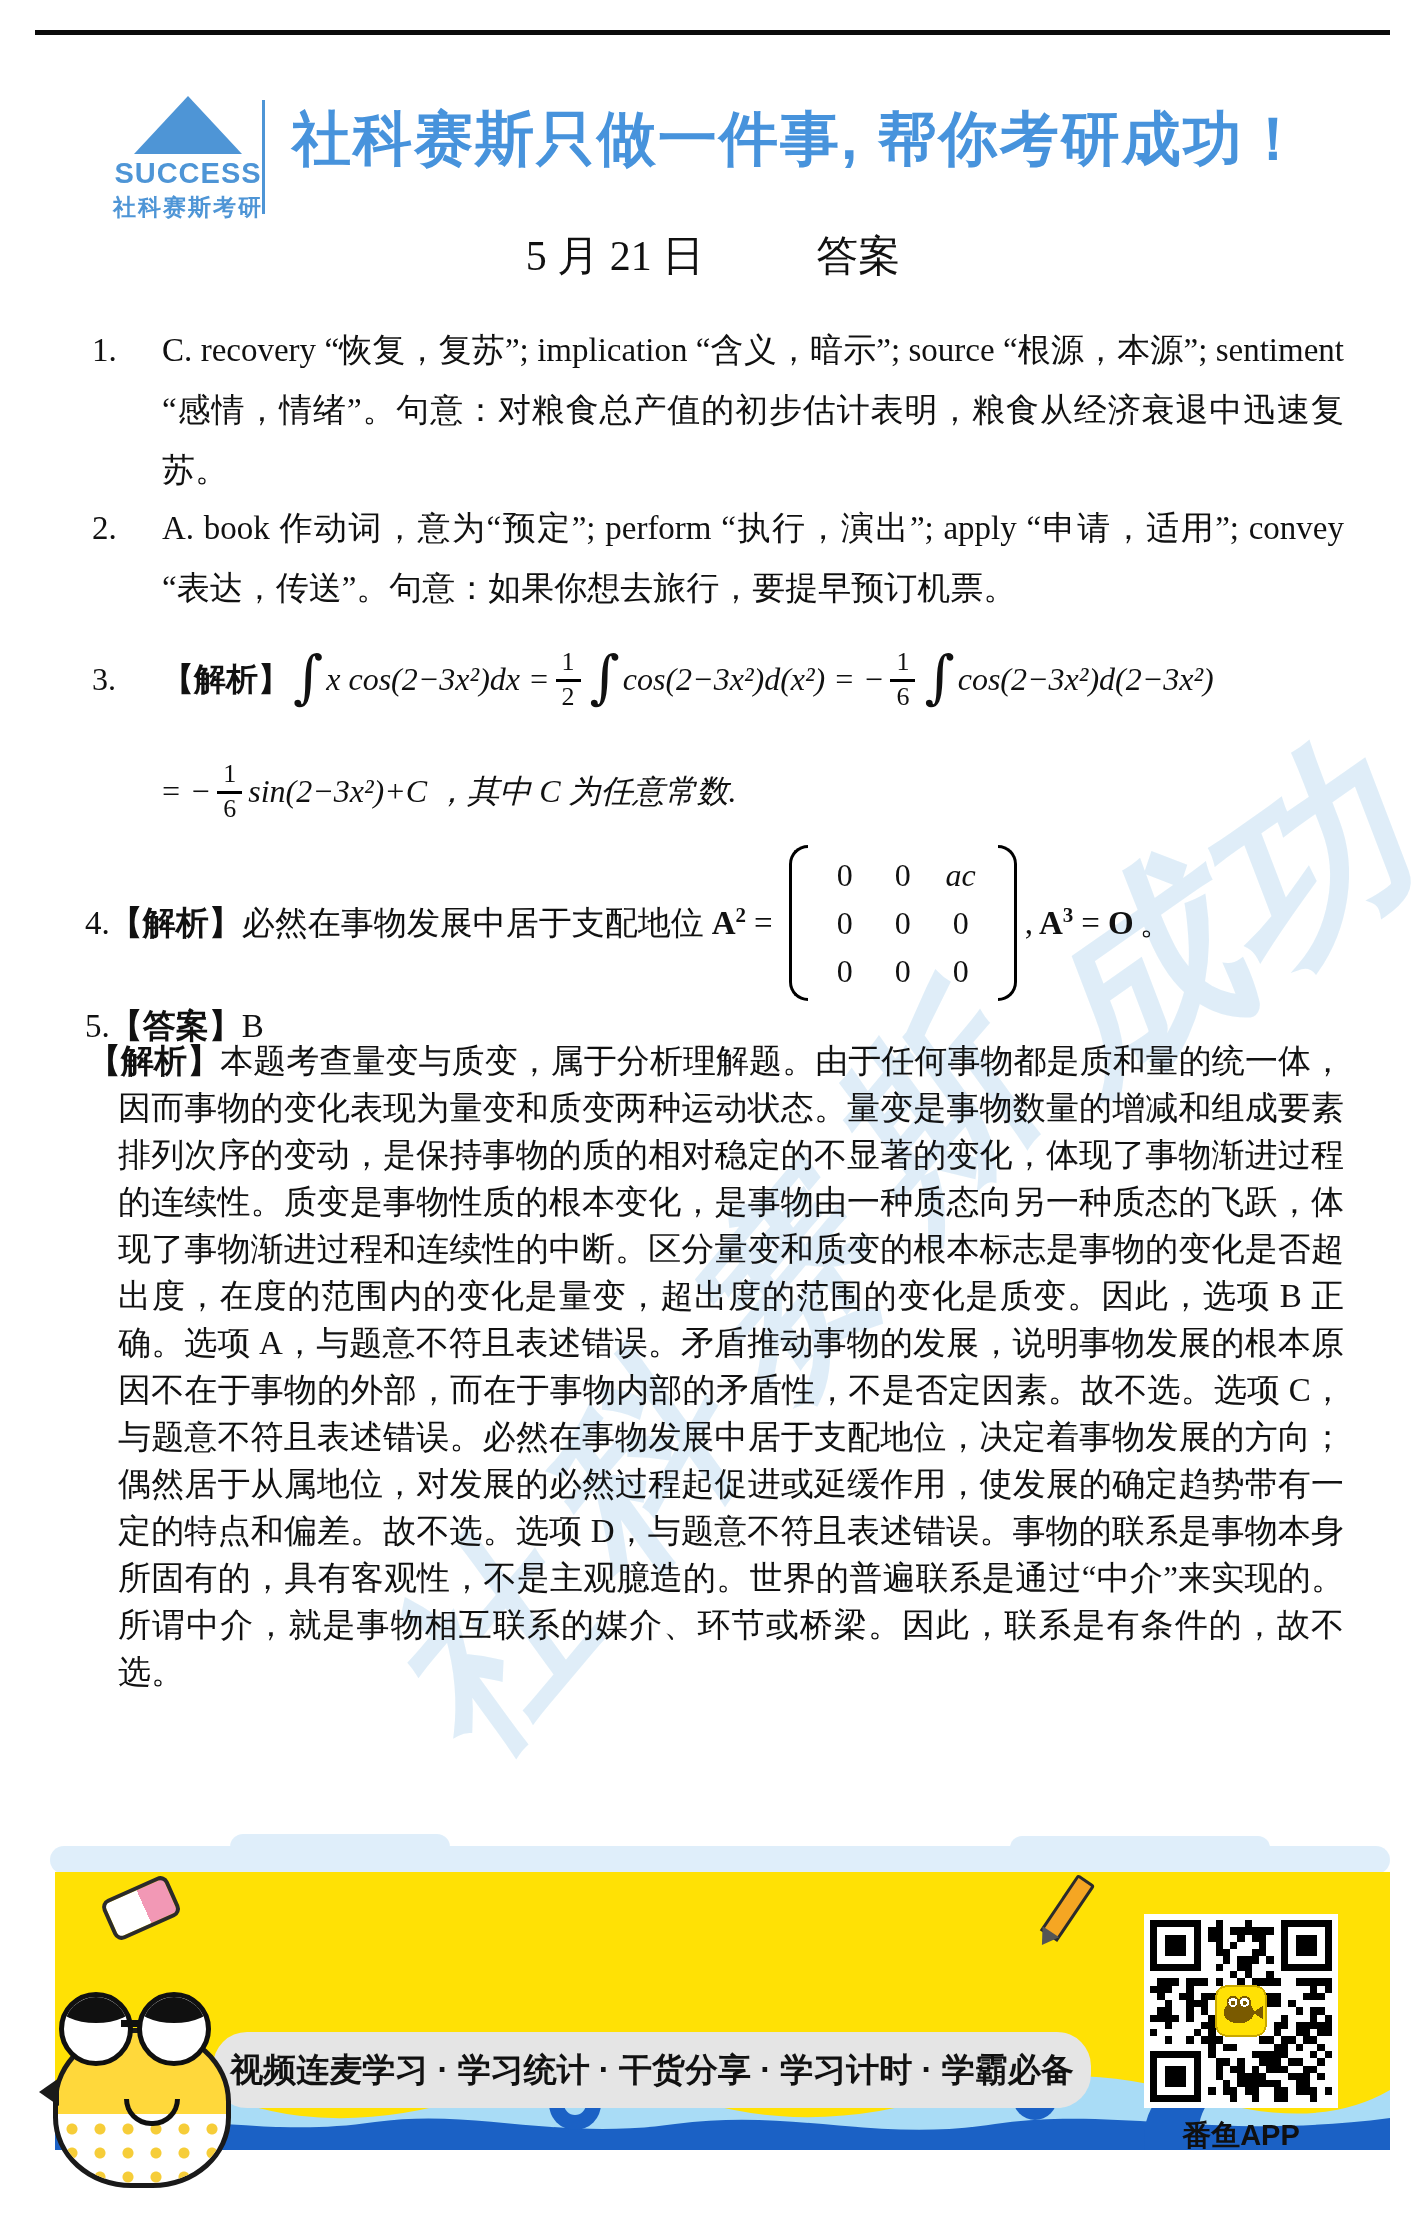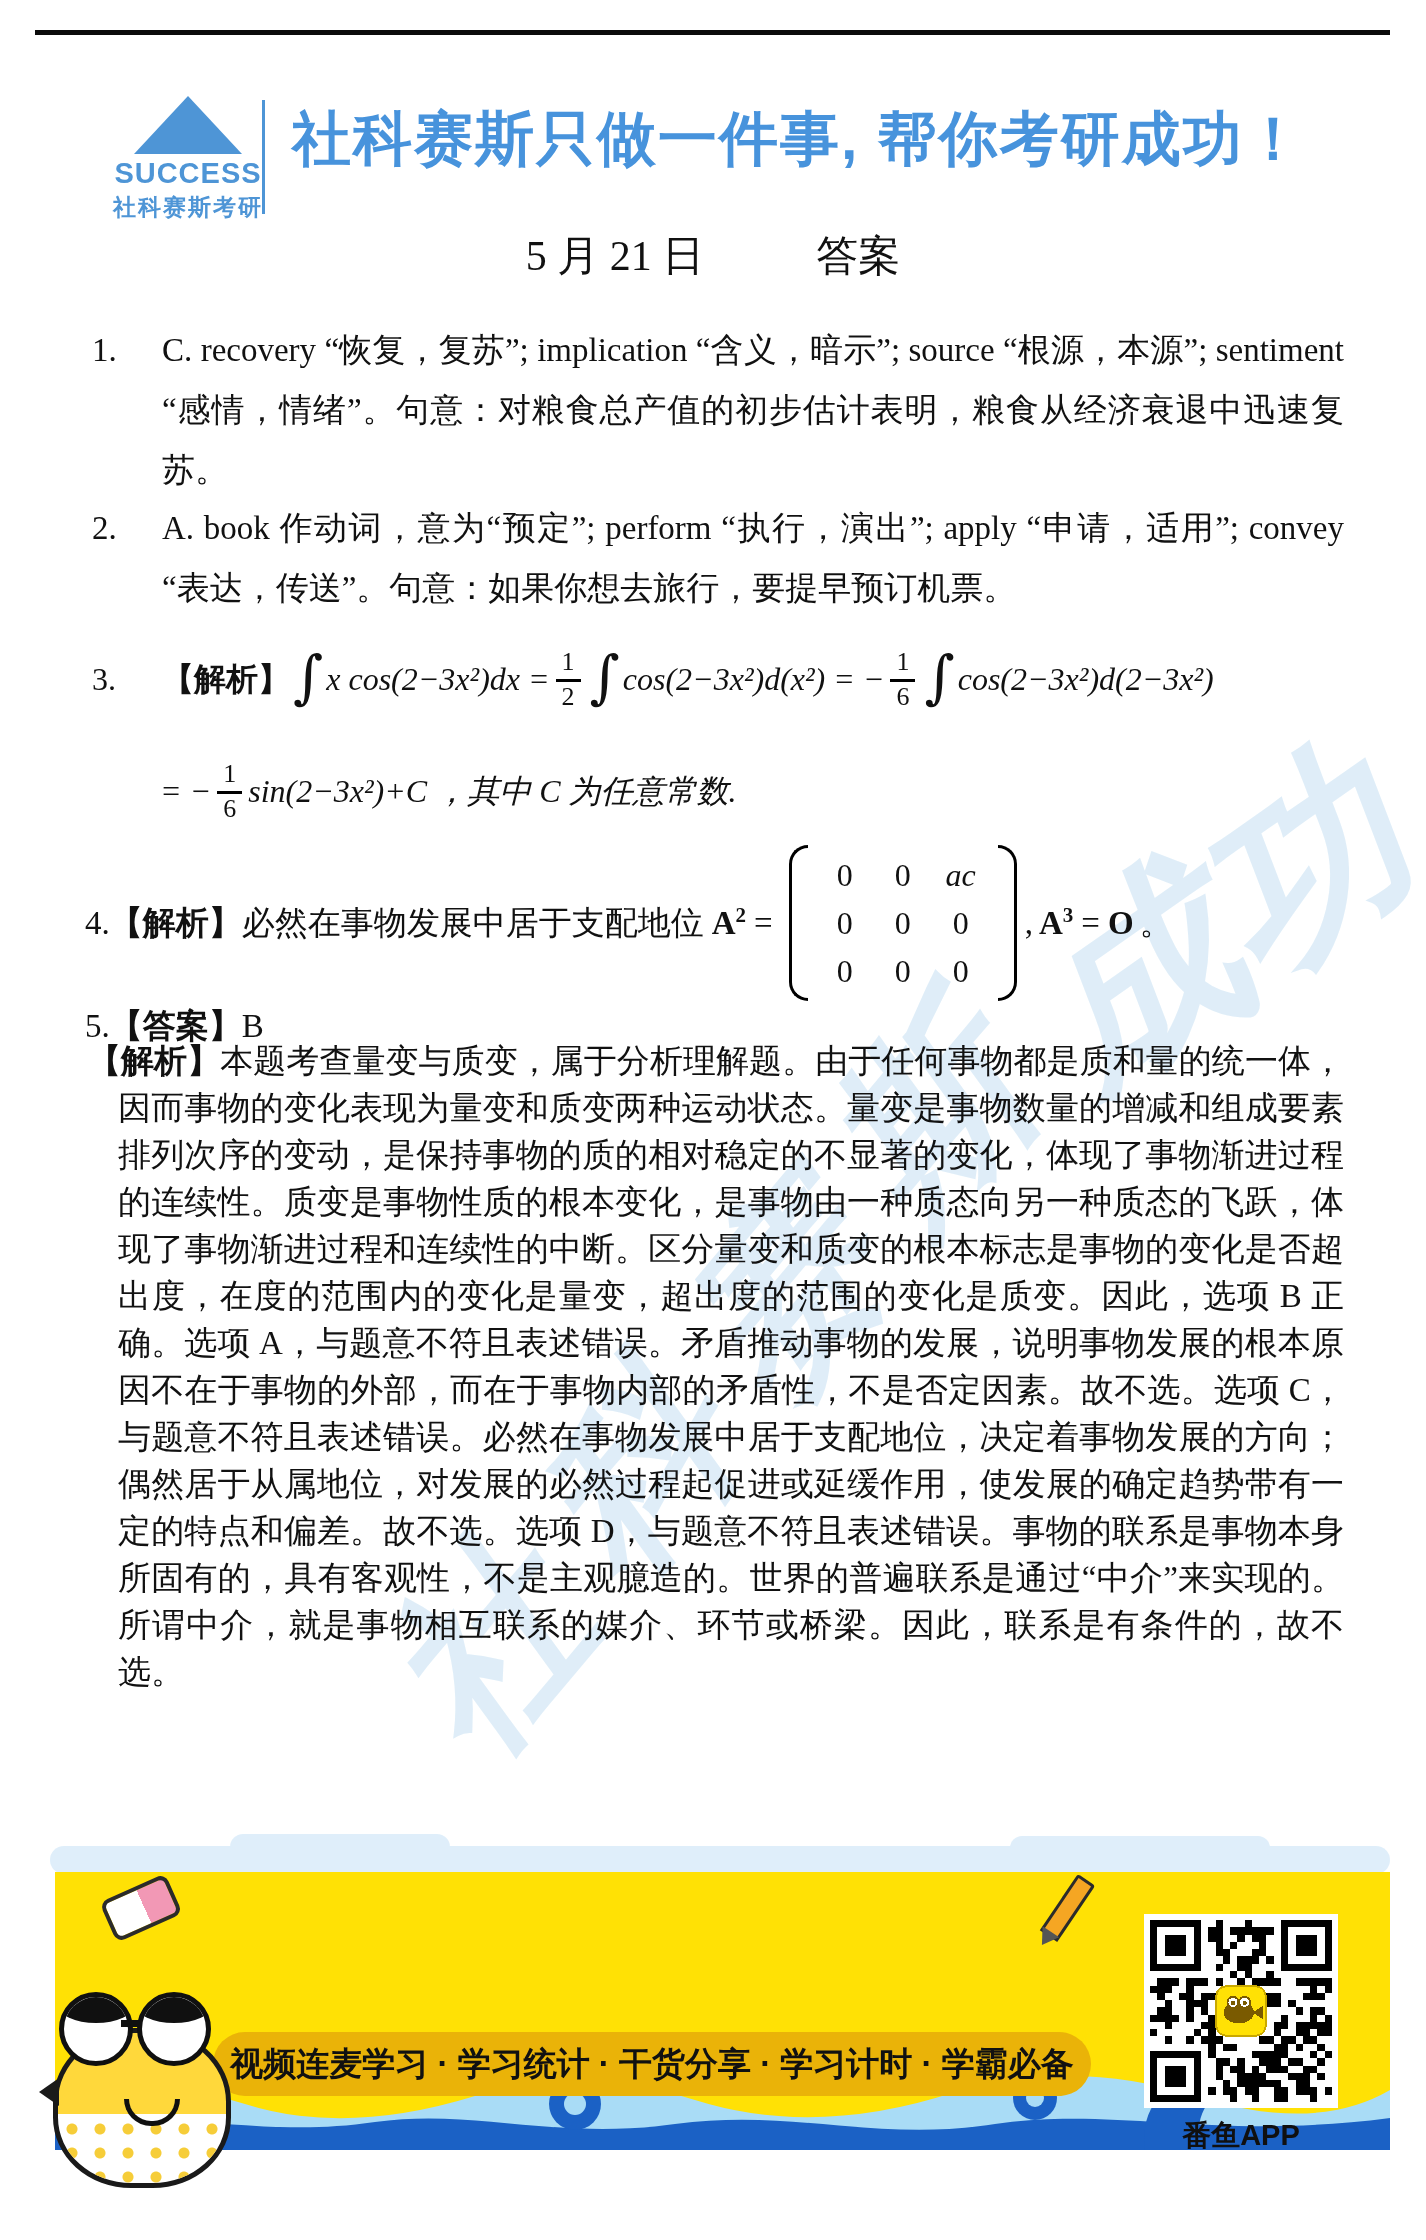--- a/index.html
+++ b/index.html
@@ -70,21 +70,21 @@
   #clouds{left:50px;top:1846px;width:1340px;height:28px;background:#dcedfa;
           border-radius:14px;opacity:.9;}
   #clouds::before{content:"";position:absolute;left:180px;top:-12px;width:220px;height:26px;
           background:#dcedfa;border-radius:14px;}
   #clouds::after{content:"";position:absolute;right:120px;top:-10px;width:260px;height:24px;
           background:#dcedfa;border-radius:14px;}
   #banner{left:55px;top:1872px;width:1335px;height:278px;background:#ffe105;z-index:3;}
   #banner-title{position:absolute;left:55px;top:86px;width:1090px;text-align:center;
           font-family:"Liberation Sans",sans-serif;font-weight:900;font-size:70px;
           color:#101010;letter-spacing:1px;white-space:nowrap;}
-  #pill{position:absolute;left:158px;top:160px;width:878px;height:64px;background:#eab308;
+  #pill{position:absolute;left:158px;top:160px;width:878px;height:76px;background:#e5e5e5;
         border-radius:34px;display:flex;align-items:center;justify-content:center;
         font-family:"Liberation Sans",sans-serif;font-weight:700;font-size:33px;z-index:5;}
   #qr-wrap{position:absolute;right:52px;top:42px;width:194px;z-index:6;text-align:center;}
   #qr-box{width:182px;height:182px;background:#fff;padding:6px;display:inline-block;}
   #qr-label{margin-top:8px;font-family:"Liberation Sans",sans-serif;font-weight:800;
             font-size:29px;color:#101010;}
 
   
   #eraser{position:absolute;left:50px;top:14px;width:64px;height:36px;border:4px solid #2b2b2b;
           border-radius:9px;transform:rotate(-24deg);

